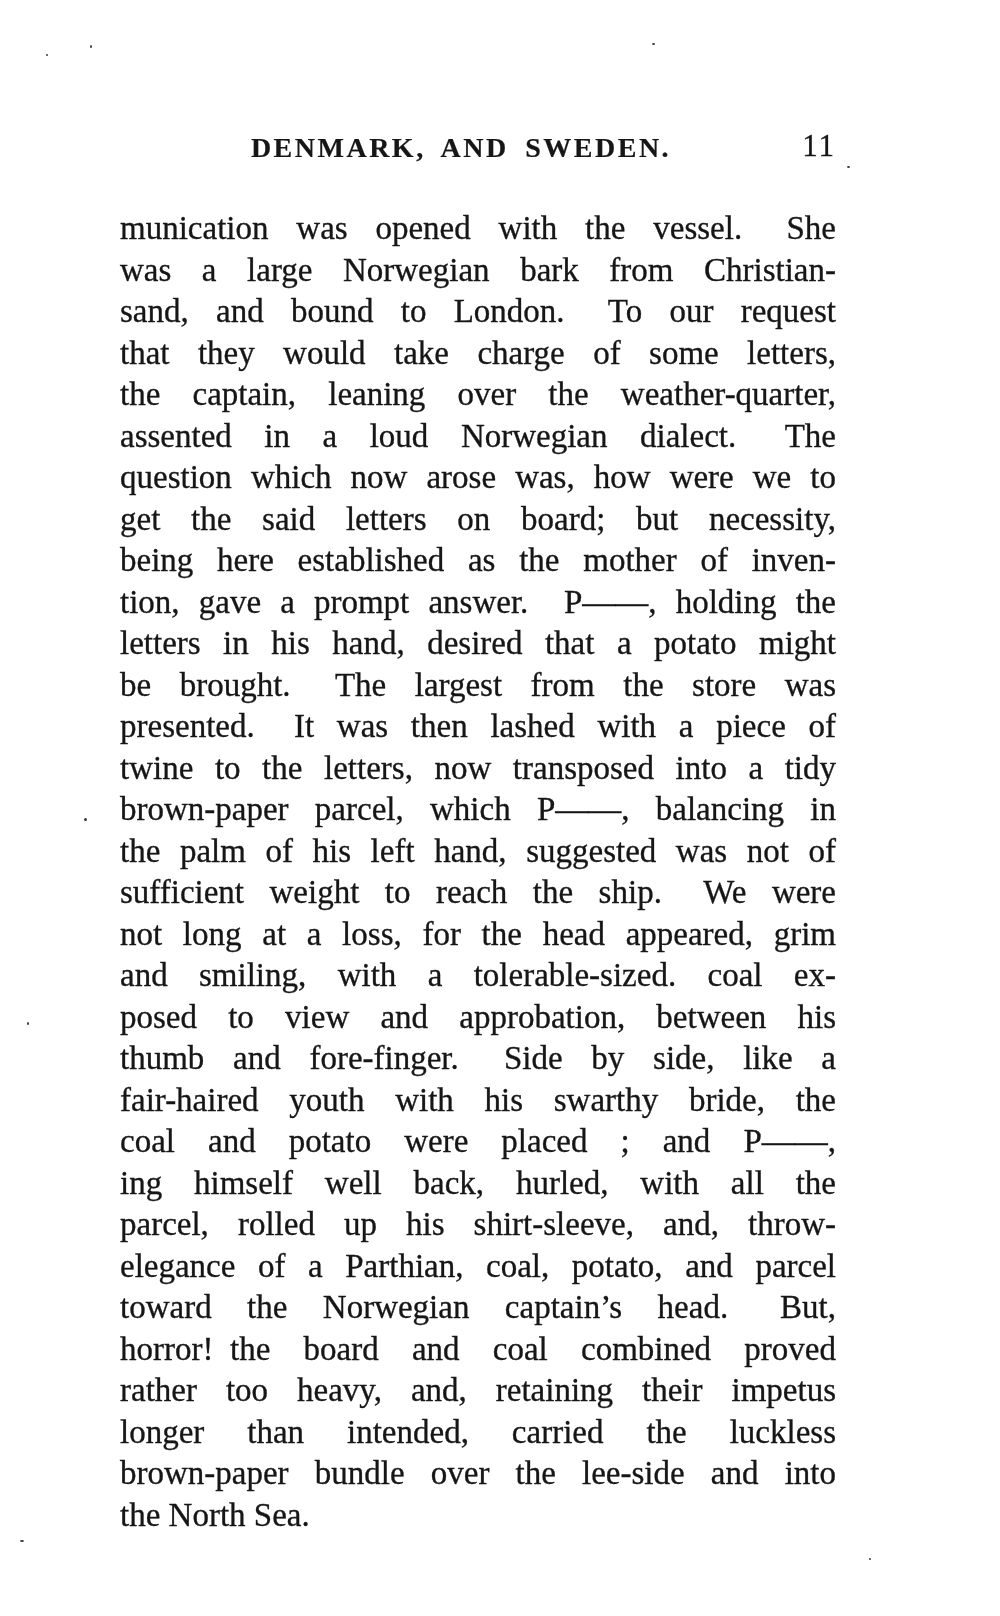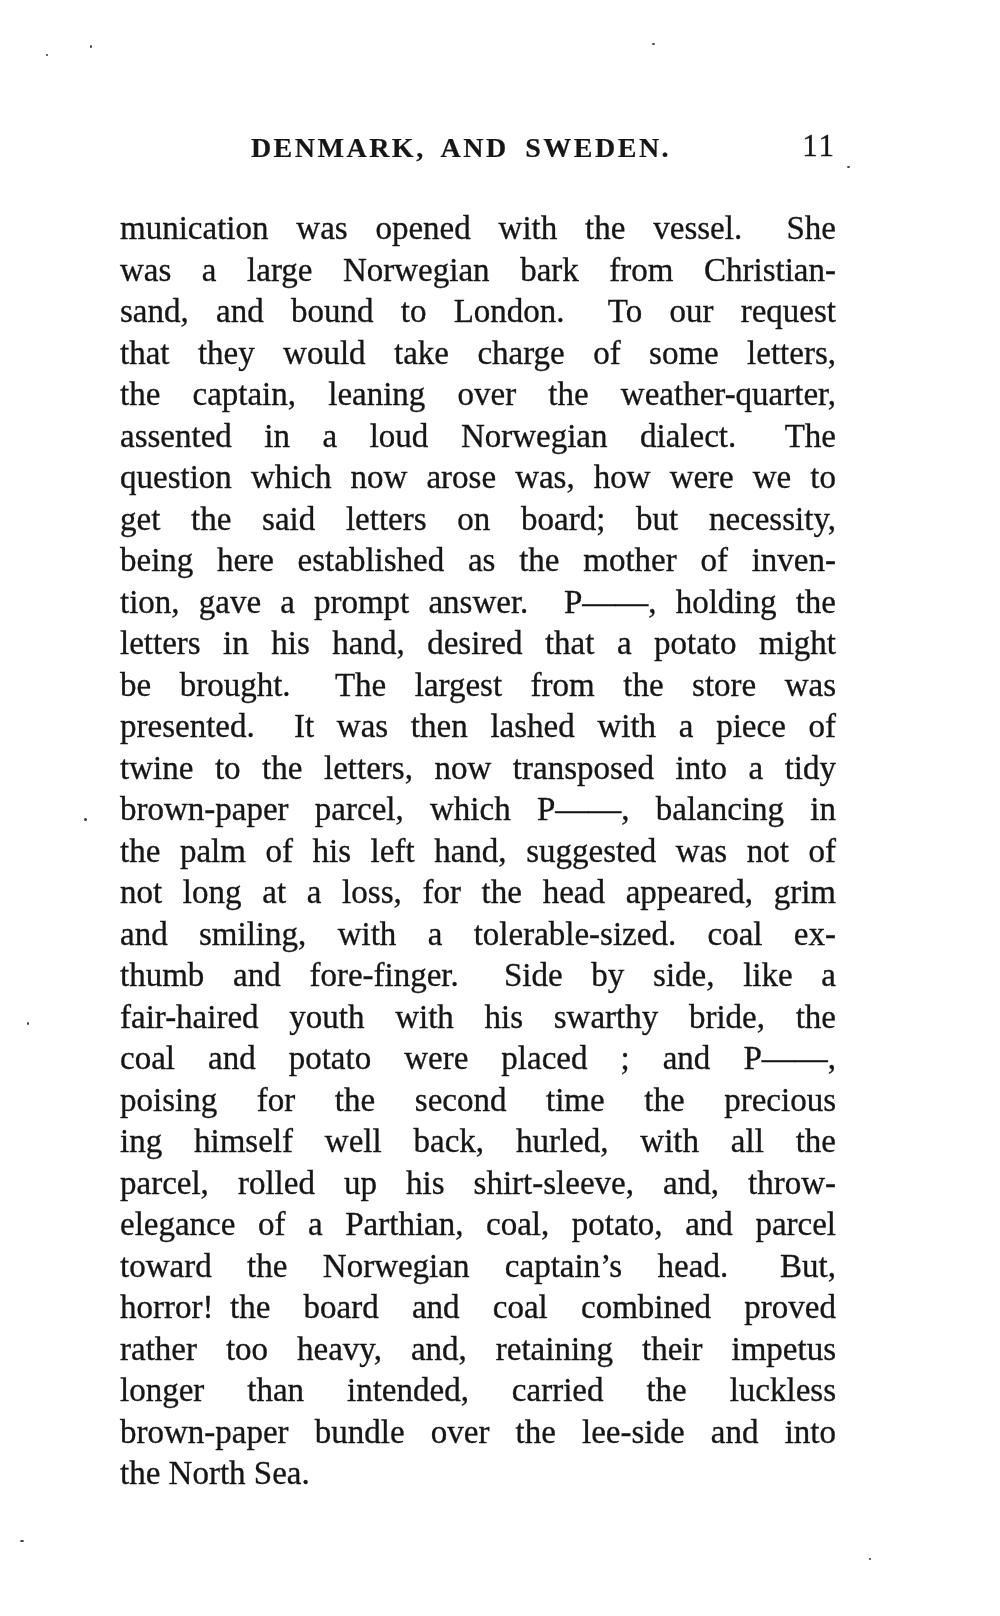--- a/index.html
+++ b/index.html
@@ -83,26 +83,27 @@
       <div class="text-line">question which now arose was, how were we to</div>
       <div class="text-line">get the said letters on board; but necessity,</div>
       <div class="text-line">being here established as the mother of inven-</div>
       <div class="text-line">tion, gave a prompt answer.  P——, holding the</div>
       <div class="text-line">letters in his hand, desired that a potato might</div>
       <div class="text-line">be brought.  The largest from the store was</div>
       <div class="text-line">presented.  It was then lashed with a piece of</div>
       <div class="text-line">twine to the letters, now transposed into a tidy</div>
       <div class="text-line">brown-paper parcel, which P——, balancing in</div>
       <div class="text-line">the palm of his left hand, suggested was not of</div>
+      <div class="text-line">sufficient weight to reach the ship.  We were</div>
       <div class="text-line">not long at a loss, for the head appeared, grim</div>
       <div class="text-line">and smiling, with a tolerable-sized. coal ex-</div>
+      <div class="text-line">posed to view and approbation, between his</div>
       <div class="text-line">thumb and fore-finger.  Side by side, like a</div>
       <div class="text-line">fair-haired youth with his swarthy bride, the</div>
       <div class="text-line">coal and potato were placed ; and P——,</div>
-      <div class="text-line">poising for the second time the precious</div>
       <div class="text-line">ing himself well back, hurled, with all the</div>
       <div class="text-line">parcel, rolled up his shirt-sleeve, and, throw-</div>
       <div class="text-line">elegance of a Parthian, coal, potato, and parcel</div>
       <div class="text-line">toward the Norwegian captain’s head.  But,</div>
       <div class="text-line">horror! the board and coal combined proved</div>
       <div class="text-line">rather too heavy, and, retaining their impetus</div>
       <div class="text-line">longer than intended, carried the luckless</div>
       <div class="text-line">brown-paper bundle over the lee-side and into</div>
       <div class="text-line last-line">the North Sea.</div>
     </div>

